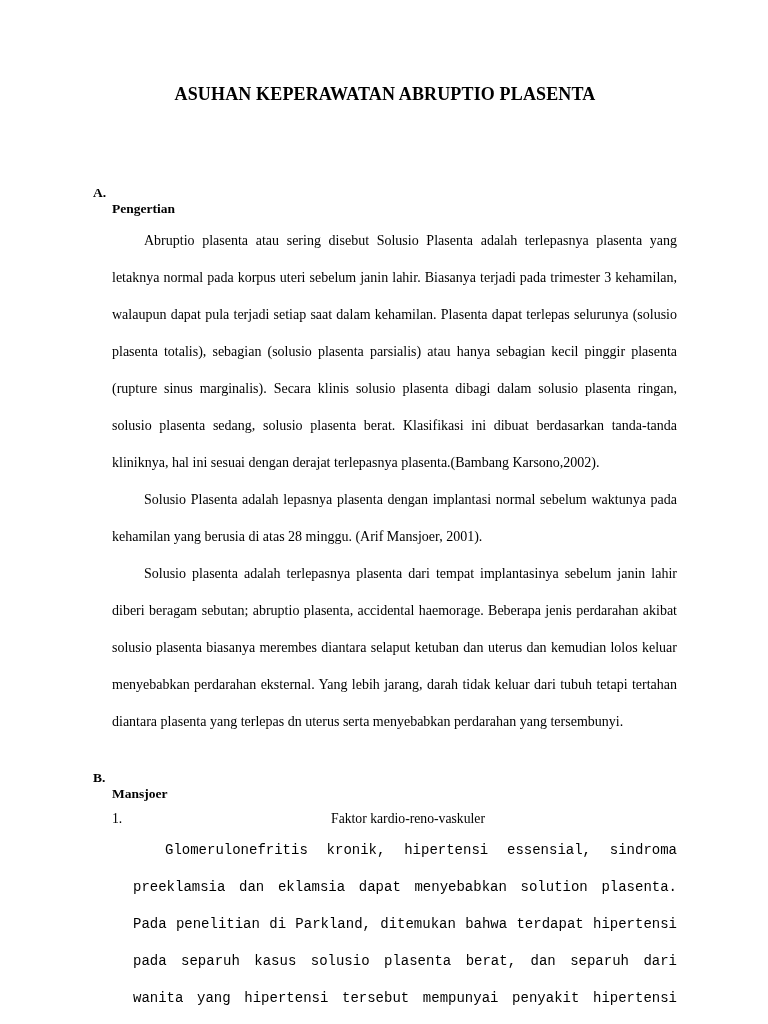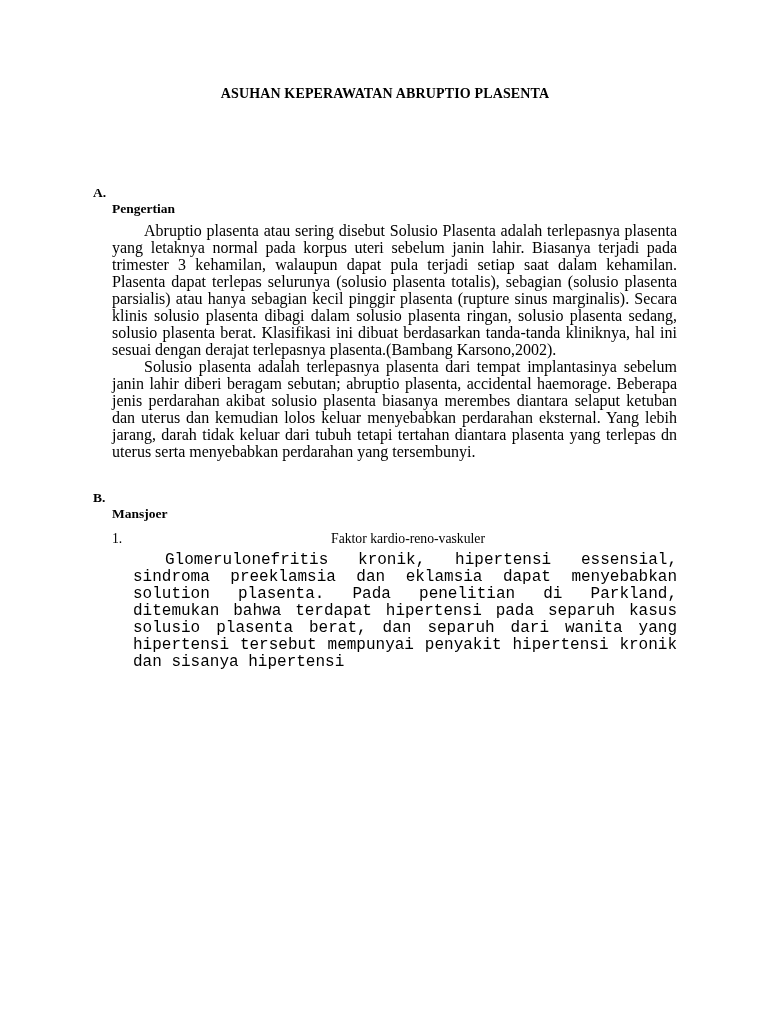--- a/index.html
+++ b/index.html
@@ -21,21 +21,21 @@
 
   
   .content {
     position: absolute;
     left: 93px;
     top: 84px;
     width: 584px;   
   }
 
   .doc-title {
-    font-size: 14px;
+    font-size: 18px;
     font-weight: bold;
     text-align: center;
     letter-spacing: 0.15px;
     margin: 0;
     line-height: 20px;
   }
 
   .gap-after-title { height: 76px; }
 
   .section {
@@ -58,22 +58,22 @@
     flex: 1 1 auto;
     margin-top: 16px;
   }
 
   
   .body-block {
     margin-left: 19px;
   }
 
   p.para {
-    font-size: 16px;
-    line-height: 17px;
+    font-size: 14px;
+    line-height: 37px;
     text-align: justify;
     text-justify: inter-word;
     margin: 0;
     hyphens: none;
   }
   p.para.indent { text-indent: 32px; }
   p.para.noindent { text-indent: 0; }
 
   
   .numlist {
@@ -111,20 +111,21 @@
     <div class="gap-after-title"></div>
 
     <div class="section">
       <div class="section-heading">
         <span class="letter">A.</span>
         <span class="htext">Pengertian</span>
       </div>
 
       <div class="body-block">
         <p class="para indent">Abruptio plasenta atau sering disebut Solusio Plasenta adalah terlepasnya plasenta yang letaknya normal pada korpus uteri sebelum janin lahir. Biasanya terjadi pada trimester 3 kehamilan, walaupun dapat pula terjadi setiap saat dalam kehamilan. Plasenta dapat terlepas selurunya (solusio plasenta totalis), sebagian (solusio plasenta parsialis) atau hanya sebagian kecil pinggir plasenta (rupture sinus marginalis). Secara klinis solusio plasenta dibagi dalam solusio plasenta ringan, solusio plasenta sedang, solusio plasenta berat. Klasifikasi ini dibuat berdasarkan tanda-tanda kliniknya, hal ini sesuai dengan derajat terlepasnya plasenta.(Bambang Karsono,2002).</p>
+        <p class="para indent">Solusio Plasenta adalah lepasnya plasenta dengan implantasi normal sebelum waktunya pada kehamilan yang berusia di atas 28 minggu. (Arif Mansjoer, 2001).</p>
         <p class="para indent">Solusio plasenta adalah terlepasnya plasenta dari tempat implantasinya sebelum janin lahir diberi beragam sebutan; abruptio plasenta, accidental haemorage. Beberapa jenis perdarahan akibat solusio plasenta biasanya merembes diantara selaput ketuban dan uterus dan kemudian lolos keluar menyebabkan perdarahan eksternal. Yang lebih jarang, darah tidak keluar dari tubuh tetapi tertahan diantara plasenta yang terlepas dn uterus serta menyebabkan perdarahan yang tersembunyi.</p>
       </div>
     </div>
 
     <div class="spacer-b"></div>
 
     <div class="section">
       <div class="section-heading">
         <span class="letter">B.</span>
         <span class="htext">Mansjoer</span>

